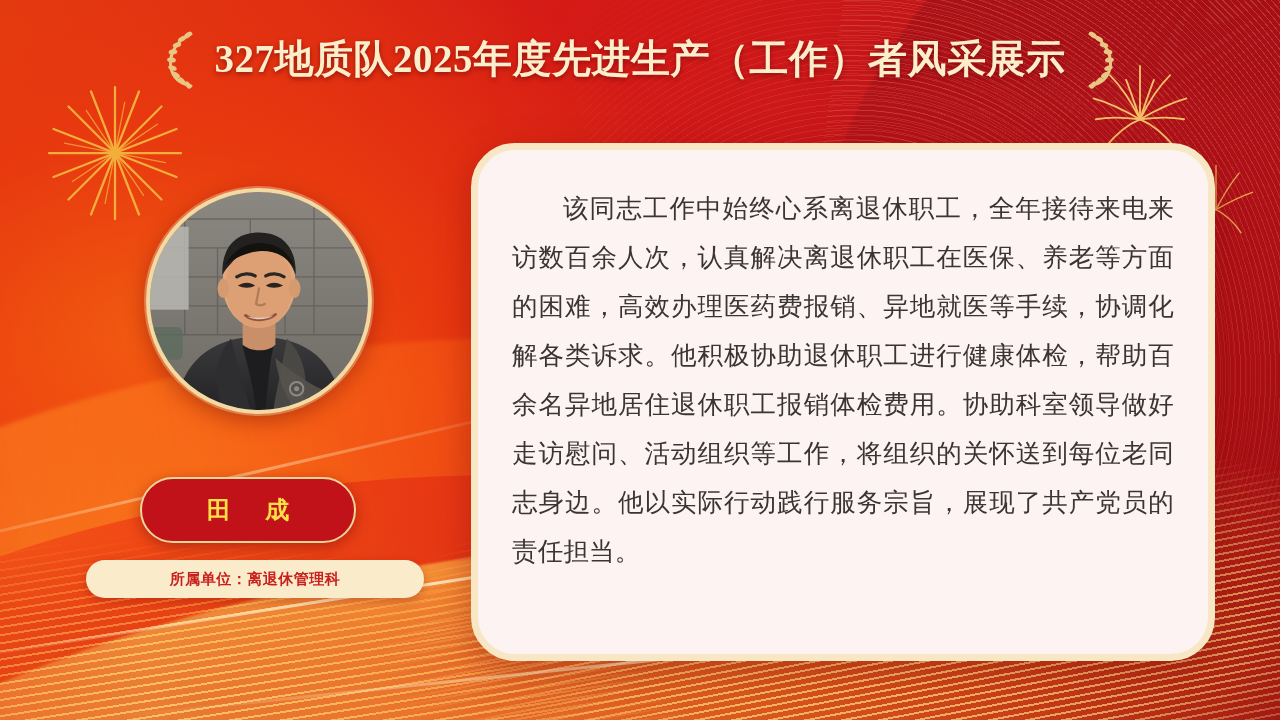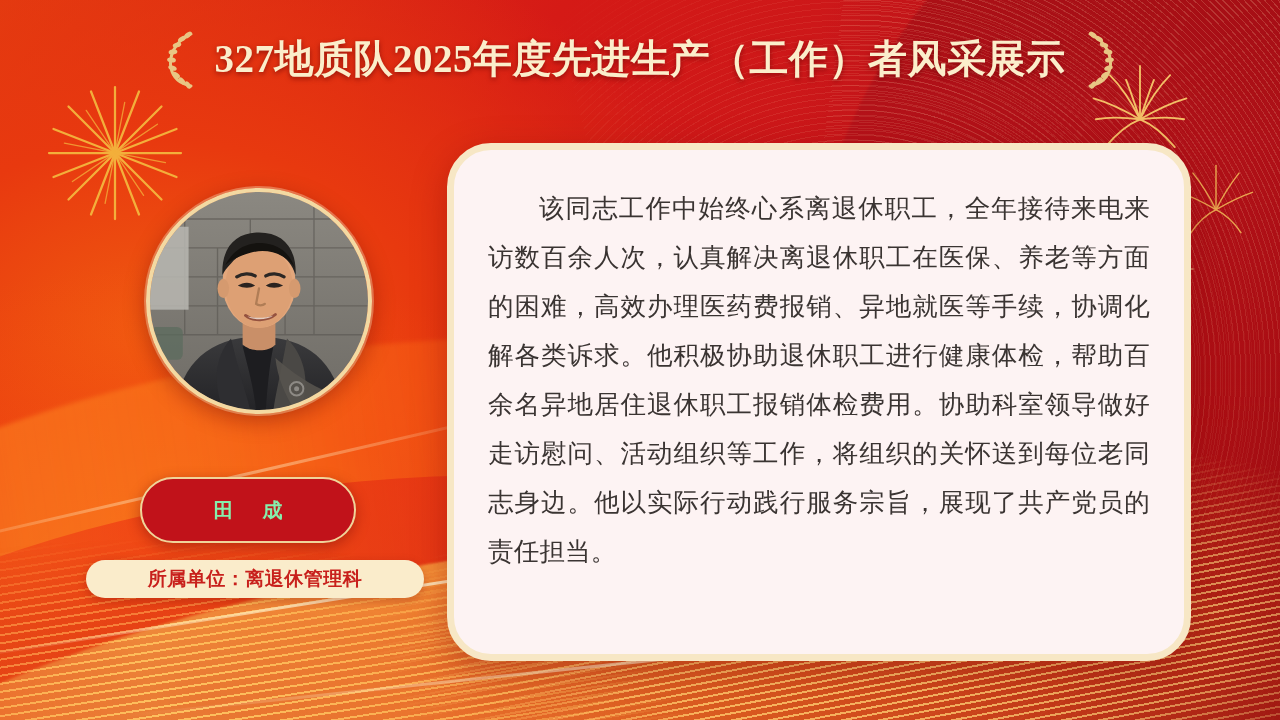--- a/index.html
+++ b/index.html
@@ -96,30 +96,30 @@
   .photo-ring{position:absolute;inset:0;border-radius:50%;
     border:4px solid #f3d9a2;box-sizing:border-box;
     box-shadow:0 0 0 2px rgba(255,236,196,.35), 0 6px 22px rgba(110,6,6,.45);}
   .photo{position:absolute;inset:4px;border-radius:50%;overflow:hidden;background:#7d7a74;}
   .photo svg{display:block;width:100%;height:100%;}
 
   .name-badge{position:absolute;left:140px;top:477px;width:216px;height:66px;z-index:6;
     background:#c1121a;border:2.5px solid #f0d49a;border-radius:34px;box-sizing:border-box;
     display:flex;align-items:center;justify-content:center;
     box-shadow:0 4px 14px rgba(120,8,8,.45);}
-  .name-text{color:#86efac;font-size:20px;font-weight:700;letter-spacing:.22em;
+  .name-text{color:#fde047;font-size:24px;font-weight:700;letter-spacing:.22em;
     text-indent:.22em;white-space:nowrap;text-align:center;}
 
   .unit-pill{position:absolute;left:86px;top:560px;width:338px;height:38px;z-index:6;
     background:#faeccb;border-radius:19px;display:flex;align-items:center;justify-content:center;
     box-shadow:0 3px 10px rgba(120,8,8,.3);}
-  .unit-text{color:#c8201c;font-size:19px;font-weight:700;white-space:nowrap;letter-spacing:.5px;}
-
-  
-  .card{position:absolute;left:447px;top:143px;width:744px;height:518px;z-index:5;
+  .unit-text{color:#c8201c;font-size:15px;font-weight:700;white-space:nowrap;letter-spacing:.5px;}
+
+  
+  .card{position:absolute;left:471px;top:143px;width:744px;height:518px;z-index:5;
     background:#fdf3f3;border:7px solid #f7e7c5;border-radius:44px;box-sizing:border-box;
     box-shadow:0 10px 34px rgba(120,10,10,.34);
     padding:34px 34px 28px 34px;overflow:hidden;}
   .card-body{
     color:#3a3432;font-size:25.5px;line-height:49px;
     text-indent:2em;text-align:justify;text-justify:inter-ideograph;
     letter-spacing:.2px;}
 </style>
 </head>
 <body>

